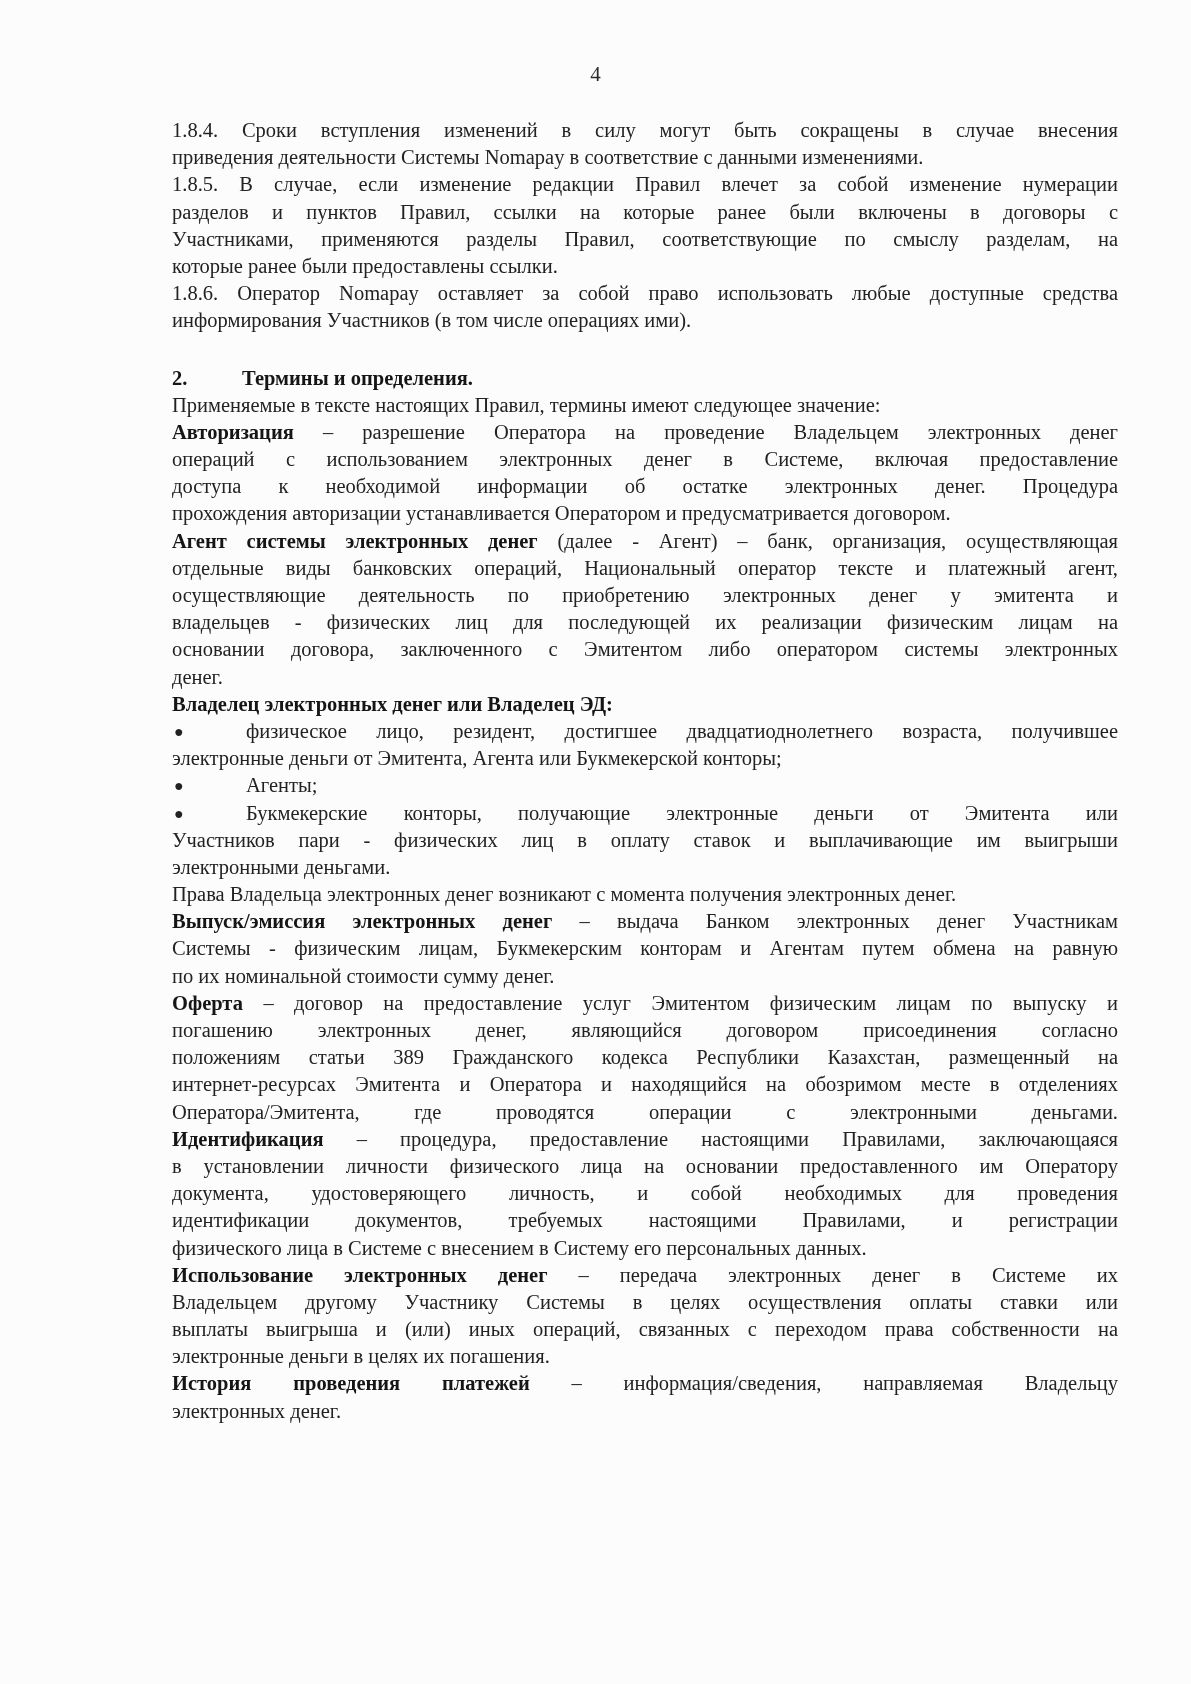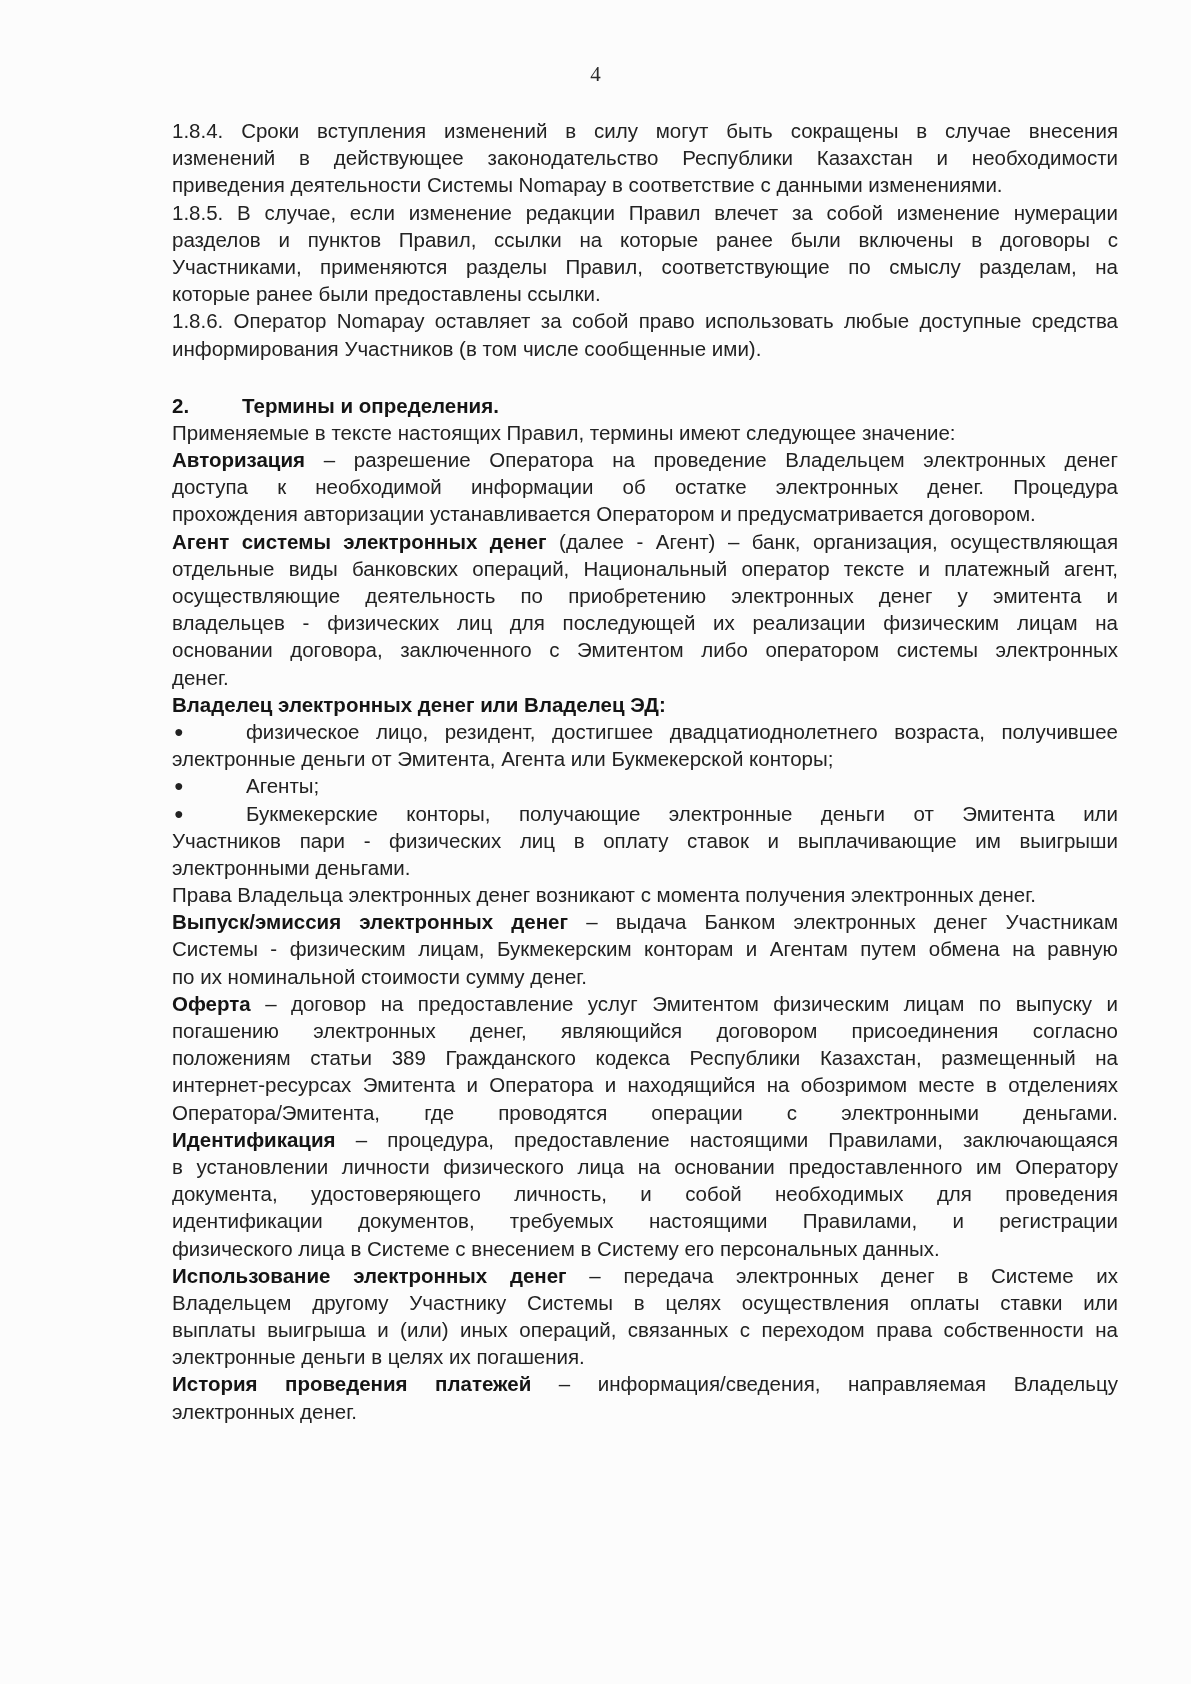--- a/index.html
+++ b/index.html
@@ -28,21 +28,21 @@
       text-align: center;
       font-family: "Liberation Serif", serif;
       font-size: 21px;
       color: #2a2a2a;
     }
     .content {
       position: absolute;
       left: 172px;
       top: 117px;
       width: 946px;
-      font-family: Liberation Sans, sans-serif;
+      font-family: Liberation Serif, serif;
       font-size: 20.5px;
       color: #222222;
       line-height: 27.2px;
     }
     .line {
       display: block;
       white-space: nowrap;
       text-align: justify;
       text-align-last: justify;
       height: 27.2px;
@@ -91,46 +91,46 @@
 </head>
 <body>
 
 <div class="page">
   <div class="page-number">4</div>
 
   <div class="content">
 
     <div>
       <span class="line">1.8.4. Сроки вступления изменений в силу могут быть сокращены в случае внесения</span>
-      <span class="line">изменений в действующее законодательство Республики Казахстан и необходимости</span>
       <span class="line last">приведения деятельности Системы Nomapay в соответствие с данными изменениями.</span>
     </div>
 
     <div>
       <span class="line">1.8.5. В случае, если изменение редакции Правил влечет за собой изменение нумерации</span>
       <span class="line">разделов и пунктов Правил, ссылки на которые ранее были включены в договоры с</span>
       <span class="line">Участниками, применяются разделы Правил, соответствующие по смыслу разделам, на</span>
       <span class="line last">которые ранее были предоставлены ссылки.</span>
     </div>
 
     <div>
       <span class="line">1.8.6. Оператор Nomapay оставляет за собой право использовать любые доступные средства</span>
-      <span class="line last">информирования Участников (в том числе сообщенные ими).</span>
+      <span class="line last">информирования Участников (в том числе операциях ими).</span>
     </div>
 
     <div class="gap"></div>
 
     <div class="heading">
       <span class="num">2.</span>
       <span>Термины и определения.</span>
     </div>
     <span class="line last">Применяемые в тексте настоящих Правил, термины имеют следующее значение:</span>
 
     <div>
       <span class="line"><b>Авторизация</b><span> – разрешение Оператора на проведение Владельцем электронных денег</span></span>
+      <span class="line">операций с использованием электронных денег в Системе, включая предоставление</span>
       <span class="line">доступа к необходимой информации об остатке электронных денег. Процедура</span>
       <span class="line last">прохождения авторизации устанавливается Оператором и предусматривается договором.</span>
     </div>
 
     <div>
       <span class="line"><b>Агент системы электронных денег</b><span> (далее - Агент) – банк, организация, осуществляющая</span></span>
       <span class="line">отдельные виды банковских операций, Национальный оператор тексте и платежный агент,</span>
       <span class="line">осуществляющие деятельность по приобретению электронных денег у эмитента и</span>
       <span class="line">владельцев - физических лиц для последующей их реализации физическим лицам на</span>
       <span class="line">основании договора, заключенного с Эмитентом либо оператором системы электронных</span>

